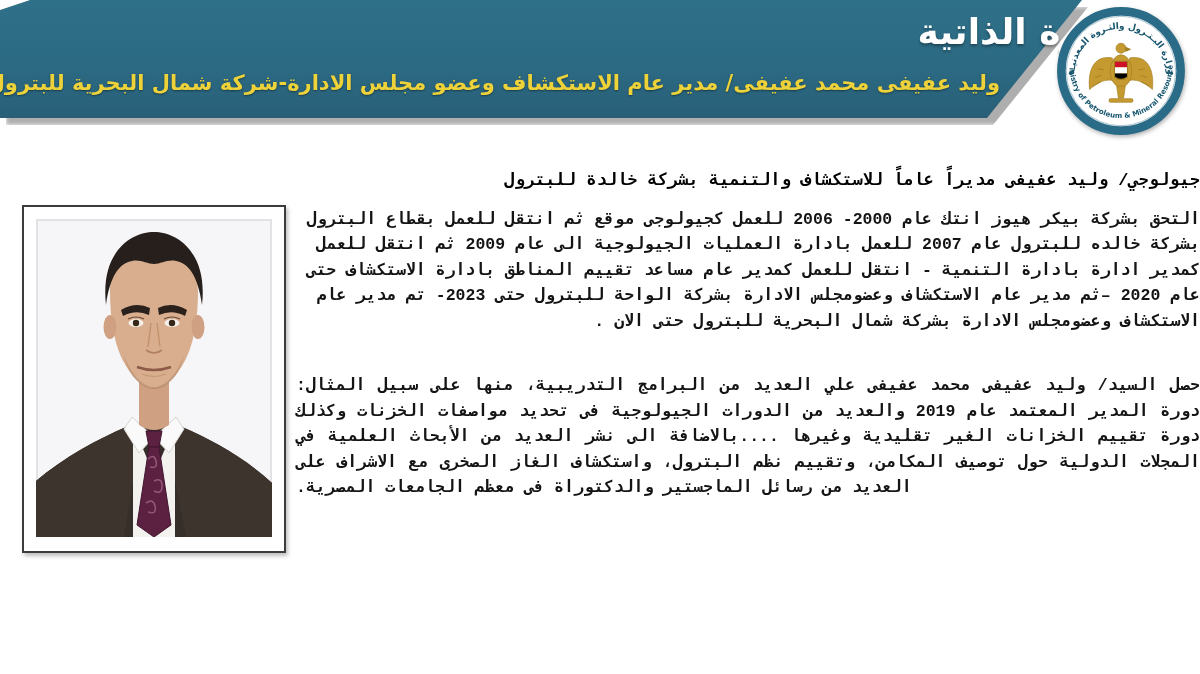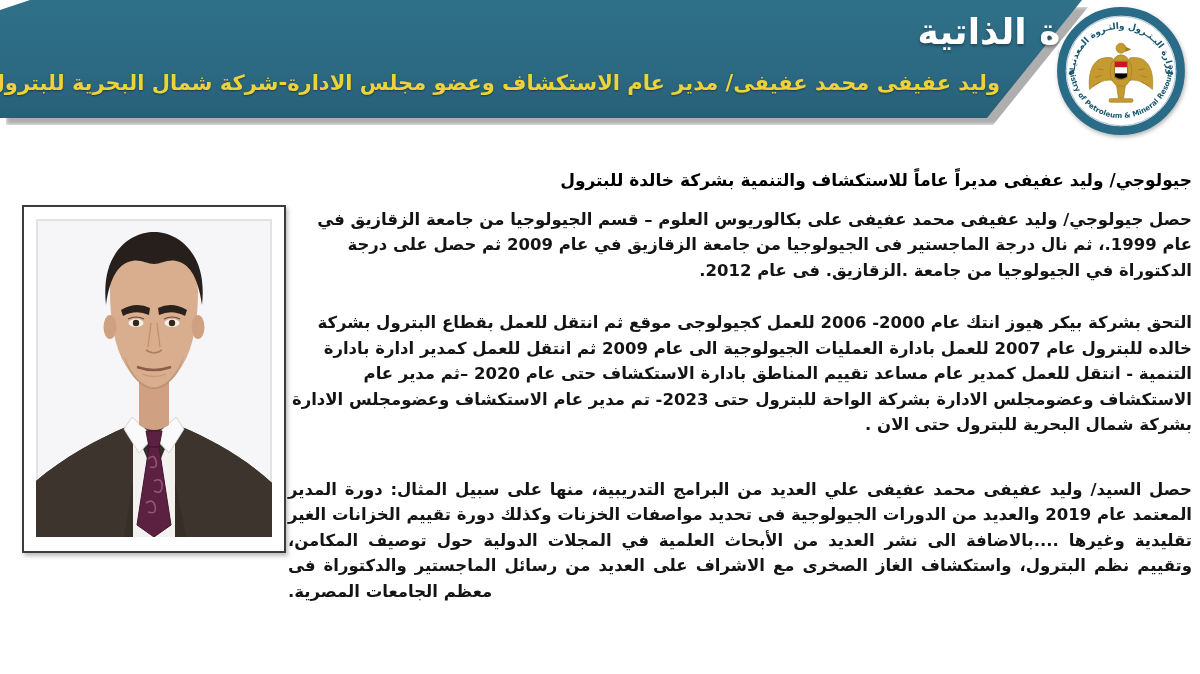--- a/index.html
+++ b/index.html
@@ -39,23 +39,23 @@
   .photo-frame {
     position:absolute; left:22px; top:205px; width:264px; height:348px;
     background:#ffffff; border:2px solid #3c3c3c;
     box-shadow:2px 3px 4px rgba(0,0,0,.25);
     padding:12px 12px 14px 12px;
   }
   .photo-frame svg { width:100%; height:100%; display:block; }
 
   
   .bio {
-    position:absolute; left:288px; top:168px; width:904px;
+    position:absolute; left:296px; top:168px; width:904px;
     direction:rtl; text-align:right; color:#141414;
-    font-size:16.5px; line-height:25.5px; font-weight:600;
+    font-size:16.5px; line-height:25.5px; font-weight:600;font-family:Liberation Mono, monospace;
   }
   .bio-heading { font-size:17px; font-weight:800; color:#000; margin-bottom:13px; }
   .para-education { margin-bottom:27px; }
   .para-career-block { }
   .para-training { text-align:justify; text-align-last:left;margin-top:39px; }
 </style>
 </head>
 <body>
 
 <div class="banner-shadow"></div>
@@ -141,18 +141,17 @@
     <path d="M110,131 Q118,137 126,131" stroke="#b07f5f" stroke-width="1.6" fill="none"></path>
     <path d="M101,148 Q118,154 135,148" stroke="#8d5b47" stroke-width="2.4" fill="none"></path>
     <path d="M106,155 Q118,160 130,155" stroke="#c89878" stroke-width="1.2" fill="none"></path>
 
     <path d="M88,136 C96,158 108,168 118,168 C128,168 140,158 148,136 C144,156 132,169 118,169 C104,169 92,156 88,136 Z" fill="#9c7257" opacity="0.35"></path>
   </svg>
 </div>
 
 <div class="bio">
   <div class="bio-heading">جيولوجي/ وليد عفيفى مديراً عاماً للاستكشاف والتنمية بشركة خالدة للبترول</div>
-  <p class="para-education">حصل جيولوجي/ وليد عفيفى محمد عفيفى على بكالوريوس العلوم – قسم الجيولوجيا من جامعة الزقازيق في عام 1999.، ثم نال درجة الماجستير فى الجيولوجيا من جامعة الزقازيق  في عام 2009 ثم حصل على درجة الدكتوراة في الجيولوجيا من جامعة .الزقازيق. فى عام 2012.</p>
   <div class="para-career-block">
     <div>التحق بشركة بيكر هيوز انتك عام 2000- 2006 للعمل كجيولوجى موقع ثم انتقل للعمل بقطاع البترول بشركة خالده للبترول عام 2007  للعمل بادارة العمليات الجيولوجية الى عام 2009 ثم انتقل للعمل كمدير ادارة بادارة التنمية - انتقل للعمل كمدير عام مساعد تقييم المناطق بادارة الاستكشاف حتى عام 2020 –ثم مدير عام الاستكشاف وعضومجلس الادارة بشركة الواحة للبترول حتى 2023- تم مدير عام الاستكشاف وعضومجلس الادارة بشركة شمال البحرية للبترول حتى الان .</div>
   </div>
   <p class="para-training">حصل السيد/ وليد عفيفى محمد عفيفى  علي العديد من البرامج التدريبية، منها على سبيل المثال: دورة المدير المعتمد عام 2019 والعديد من الدورات الجيولوجية فى تحديد مواصفات الخزنات وكذلك دورة تقييم الخزانات الغير تقليدية وغيرها ....بالاضافة الى نشر العديد من الأبحاث العلمية في المجلات الدولية حول توصيف المكامن، وتقييم نظم البترول، واستكشاف الغاز الصخرى مع الاشراف على العديد من رسائل الماجستير والدكتوراة  فى معظم الجامعات المصرية.</p>
 </div>
 
 </body></html>

